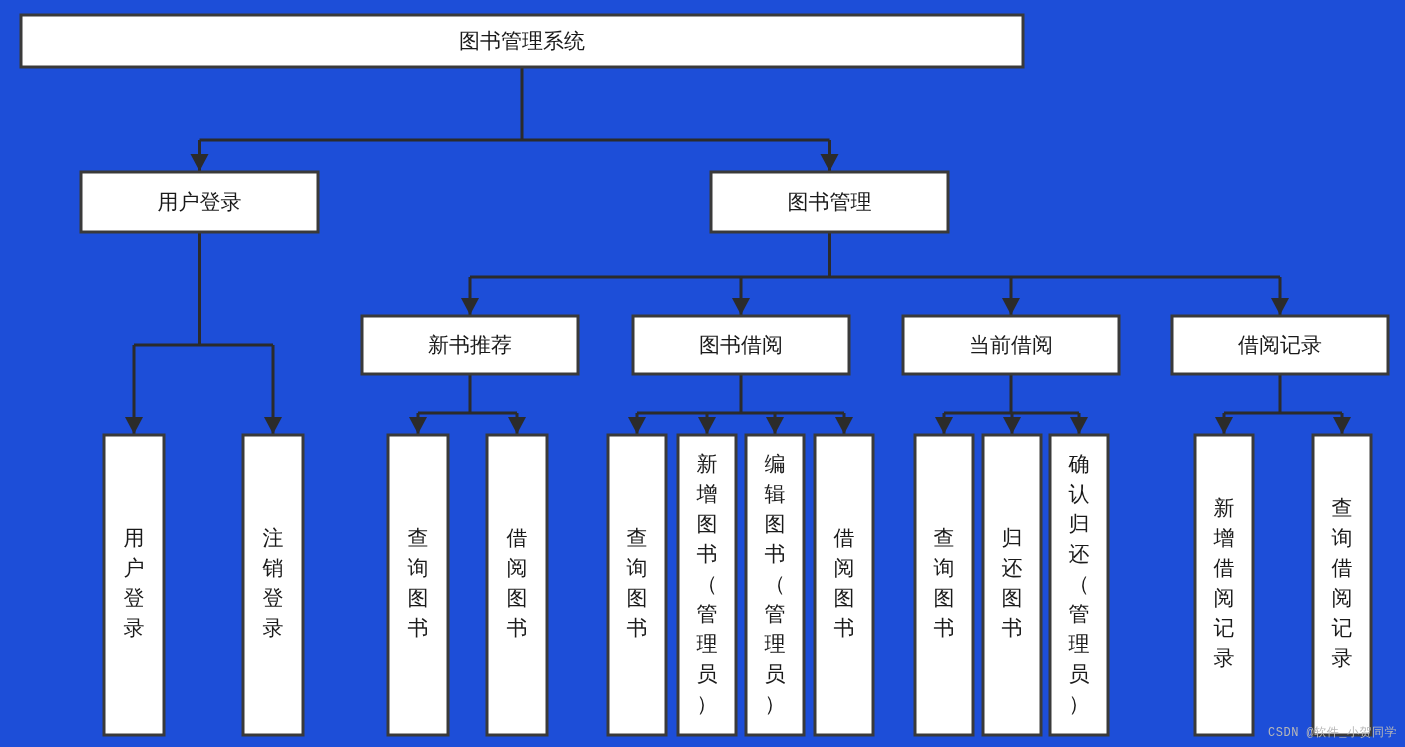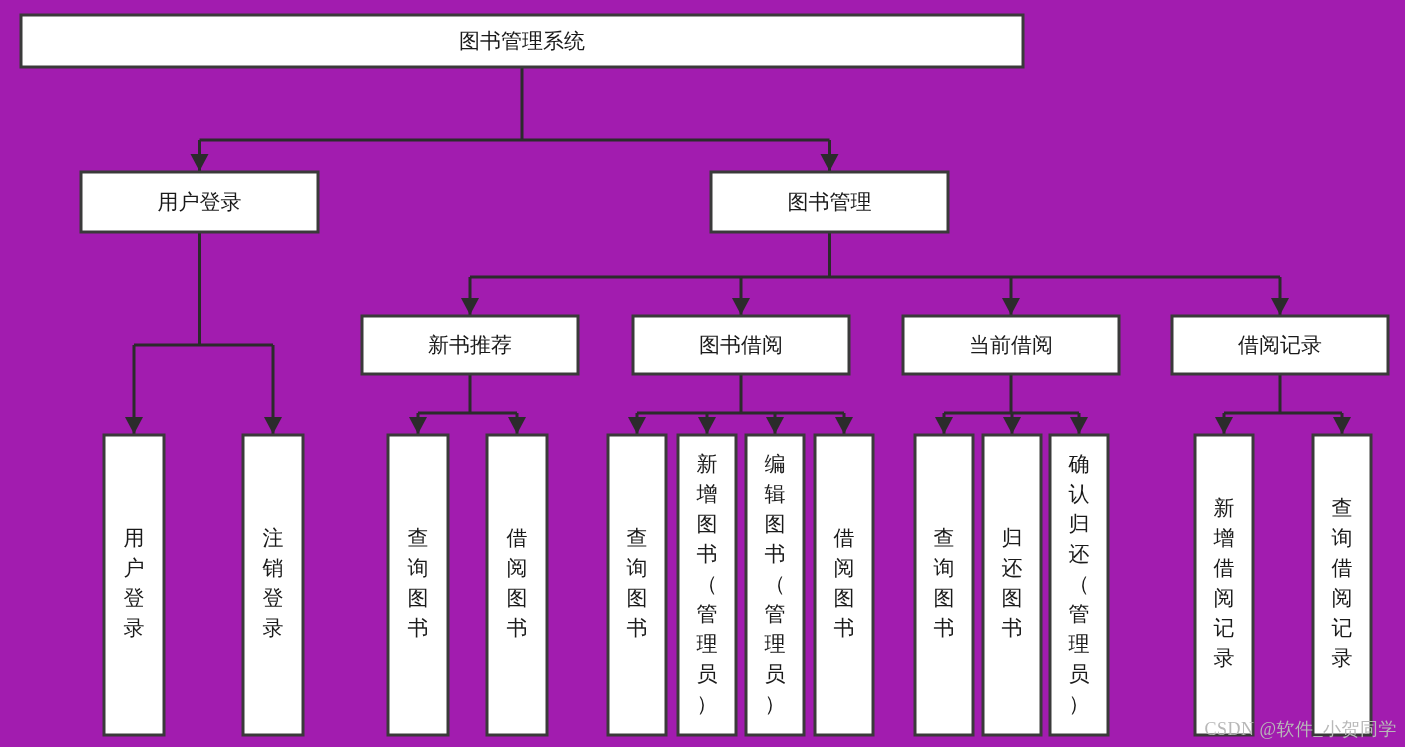--- a/index.html
+++ b/index.html
@@ -7,21 +7,21 @@
     padding: 0;
     background: #ffffff;
   }
   body {
     font-family: "DejaVu Sans", "Liberation Sans", sans-serif;
   }
   #diagram-root {
     position: relative;
     width: 1405px;
     height: 747px;
-    background: #a21caf;
+    background: #1d4ed8;
     overflow: hidden;
   }
   svg.diagram-canvas {
     position: absolute;
     top: 0;
     left: 0;
     width: 1405px;
     height: 747px;
     display: block;
   }
@@ -50,22 +50,22 @@
   .node-label-v {
     font-family: "DejaVu Sans", "Liberation Sans", sans-serif;
     font-size: 21px;
     fill: #1a1a1a;
     text-anchor: middle;
   }
   .watermark-text {
     position: absolute;
     right: 8px;
     bottom: 6px;
-    font-family: Liberation Serif, serif;
-    font-size: 18px;
+    font-family: Liberation Mono, monospace;
+    font-size: 12px;
     color: #b8b8b8;
     white-space: nowrap;
     letter-spacing: 0.5px;
     pointer-events: none;
   }
 </style>
 </head>
 <body>
 
 <div id="diagram-root">

